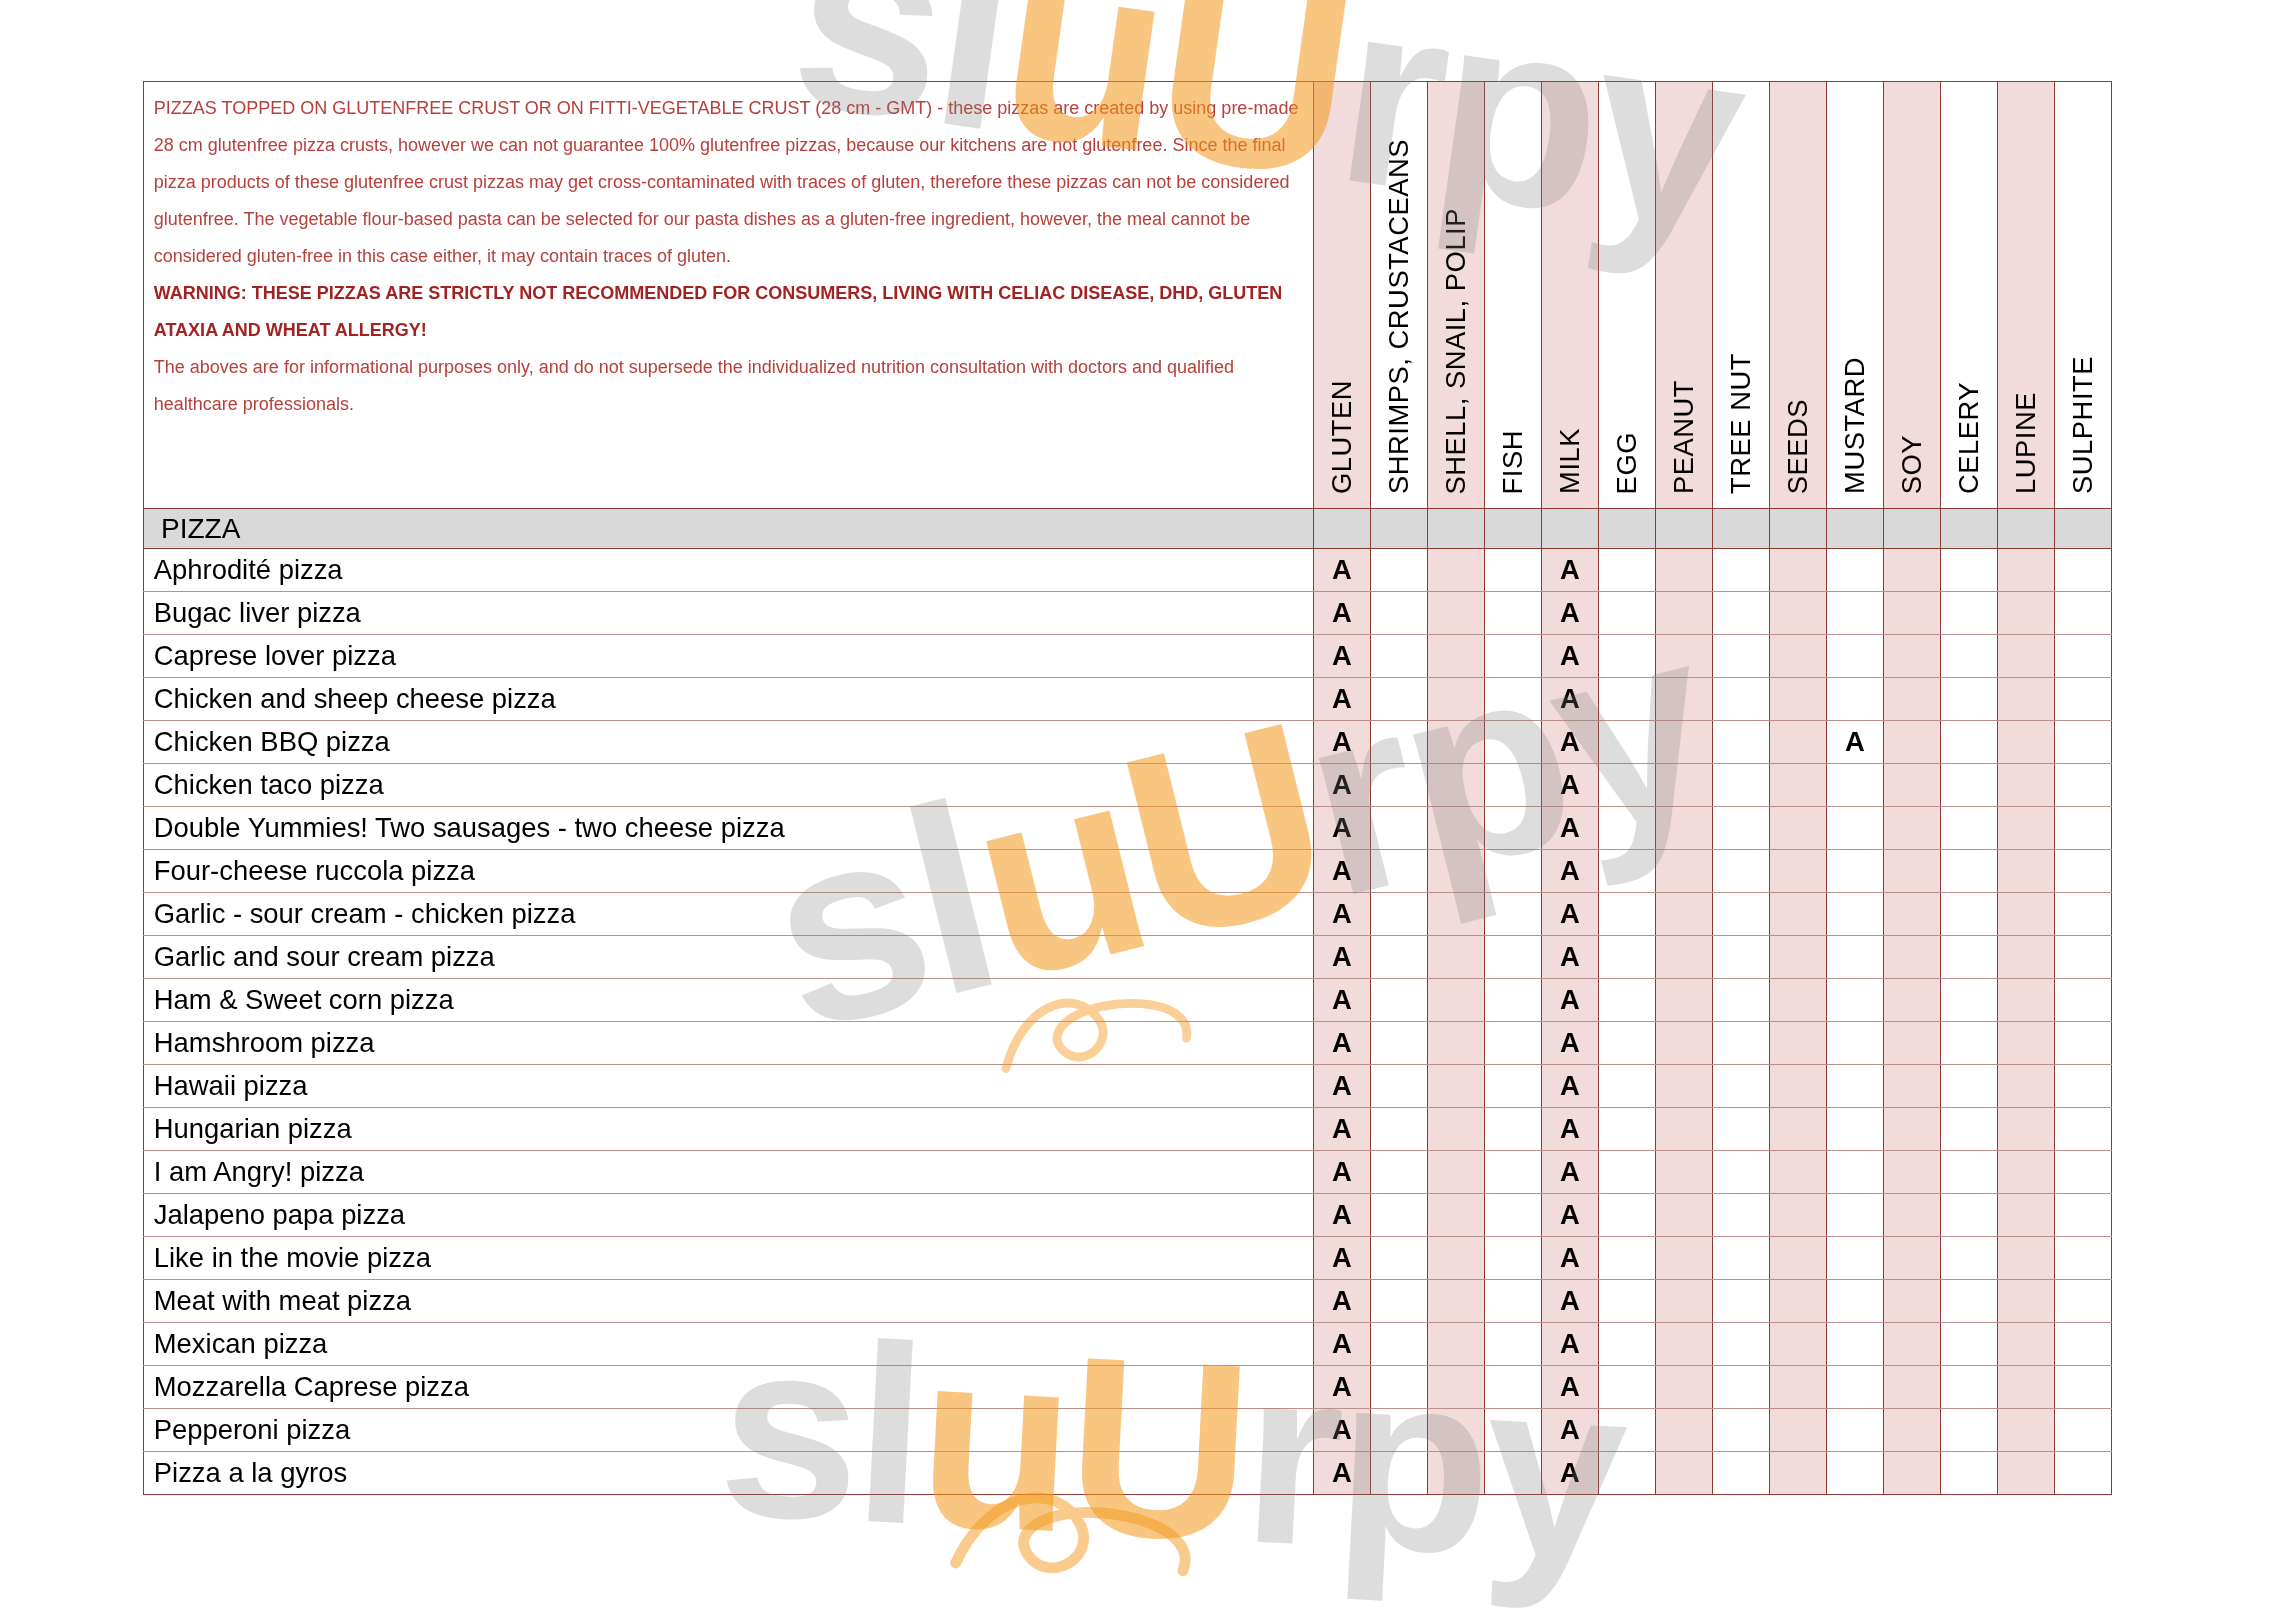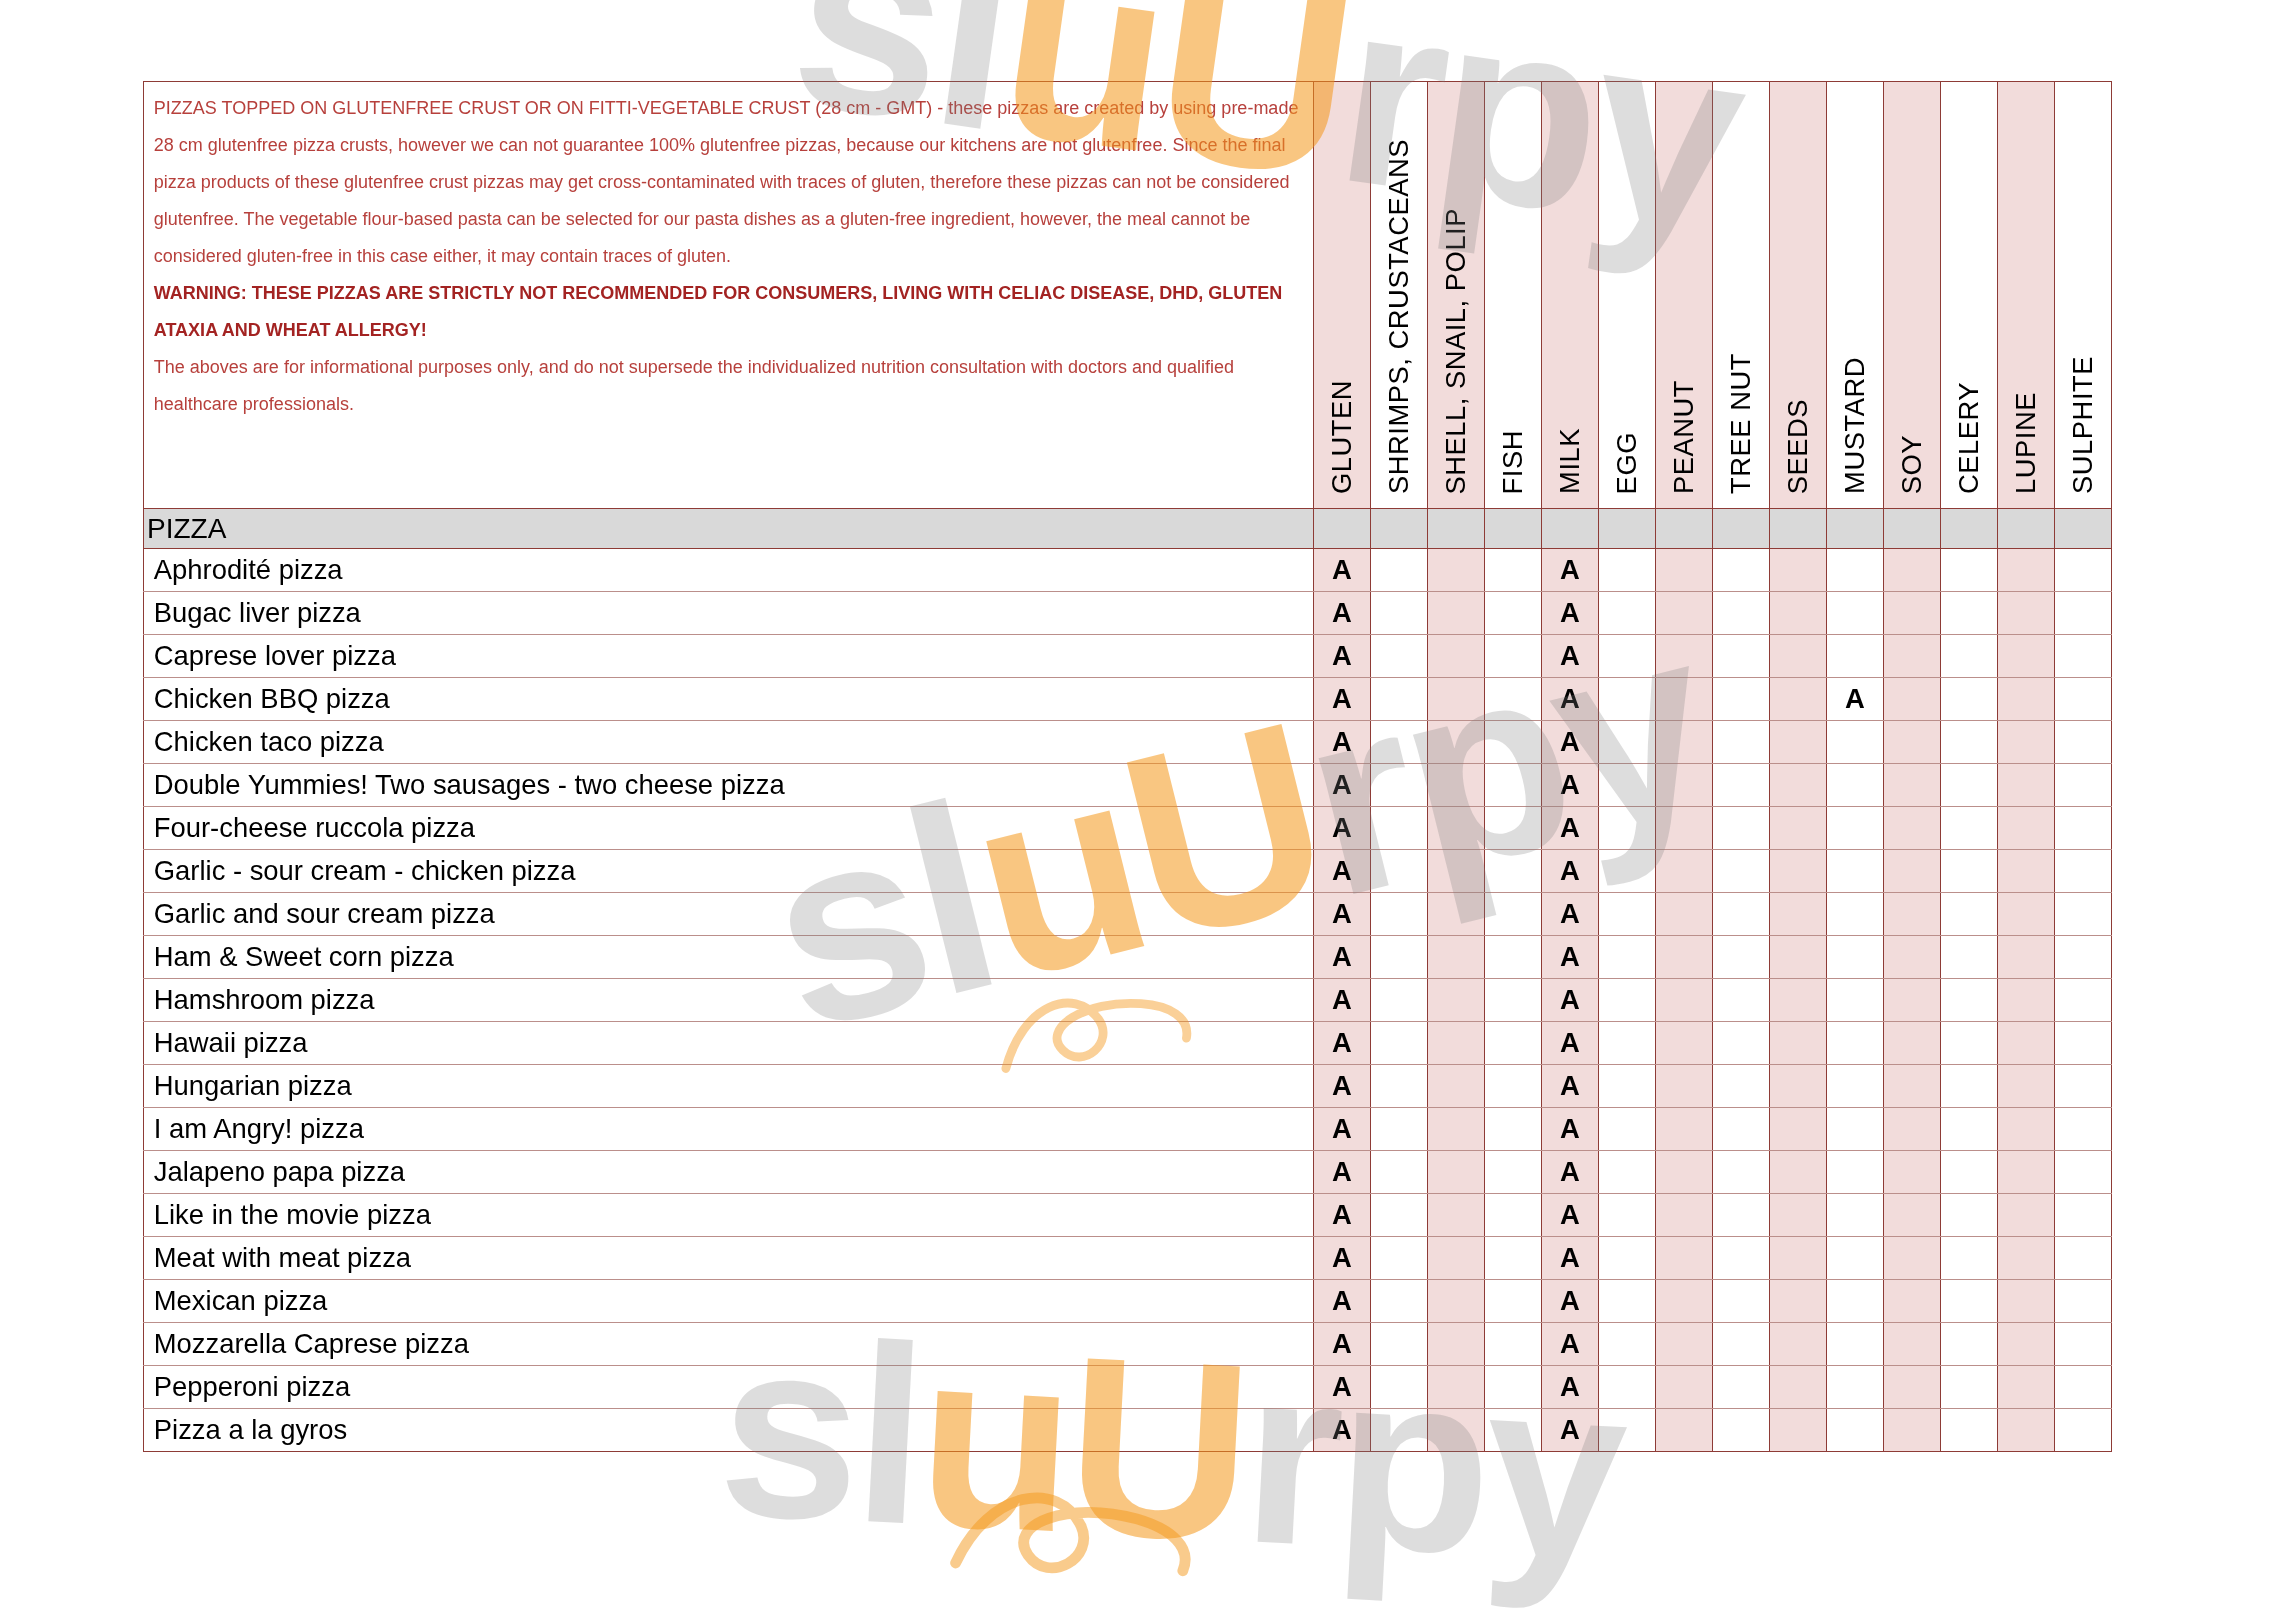--- a/index.html
+++ b/index.html
@@ -67,21 +67,21 @@
     letter-spacing: 0.5px;
   }
 
   .section-row td {
     height: 40px;
     background: #d9d9d9;
   }
   td.section-name {
     font-size: 28px;
     color: #000000;
-    padding-left: 3px;
+    padding-left: 17px;
     text-align: left;
   }
 
   tbody td { height: 43px; background: #ffffff; }
   td.name-cell {
     font-size: 27.4px;
     color: #000000;
     padding-left: 9.8px;
     text-align: left;
     white-space: nowrap;
@@ -203,20 +203,37 @@
           <td class="mark-cell"></td>
           <td class="mark-cell shaded"></td>
           <td class="mark-cell"></td>
           <td class="mark-cell shaded"></td>
           <td class="mark-cell"></td>
           <td class="mark-cell shaded"></td>
           <td class="mark-cell"></td>
         </tr>
         <tr>
           <td class="name-cell">Caprese lover pizza</td>
+          <td class="mark-cell shaded">A</td>
+          <td class="mark-cell"></td>
+          <td class="mark-cell shaded"></td>
+          <td class="mark-cell"></td>
+          <td class="mark-cell shaded">A</td>
+          <td class="mark-cell"></td>
+          <td class="mark-cell shaded"></td>
+          <td class="mark-cell"></td>
+          <td class="mark-cell shaded"></td>
+          <td class="mark-cell"></td>
+          <td class="mark-cell shaded"></td>
+          <td class="mark-cell"></td>
+          <td class="mark-cell shaded"></td>
+          <td class="mark-cell"></td>
+        </tr>
+        <tr>
+          <td class="name-cell">Chicken and sheep cheese pizza</td>
           <td class="mark-cell shaded">A</td>
           <td class="mark-cell"></td>
           <td class="mark-cell shaded"></td>
           <td class="mark-cell"></td>
           <td class="mark-cell shaded">A</td>
           <td class="mark-cell"></td>
           <td class="mark-cell shaded"></td>
           <td class="mark-cell"></td>
           <td class="mark-cell shaded"></td>
           <td class="mark-cell"></td>

